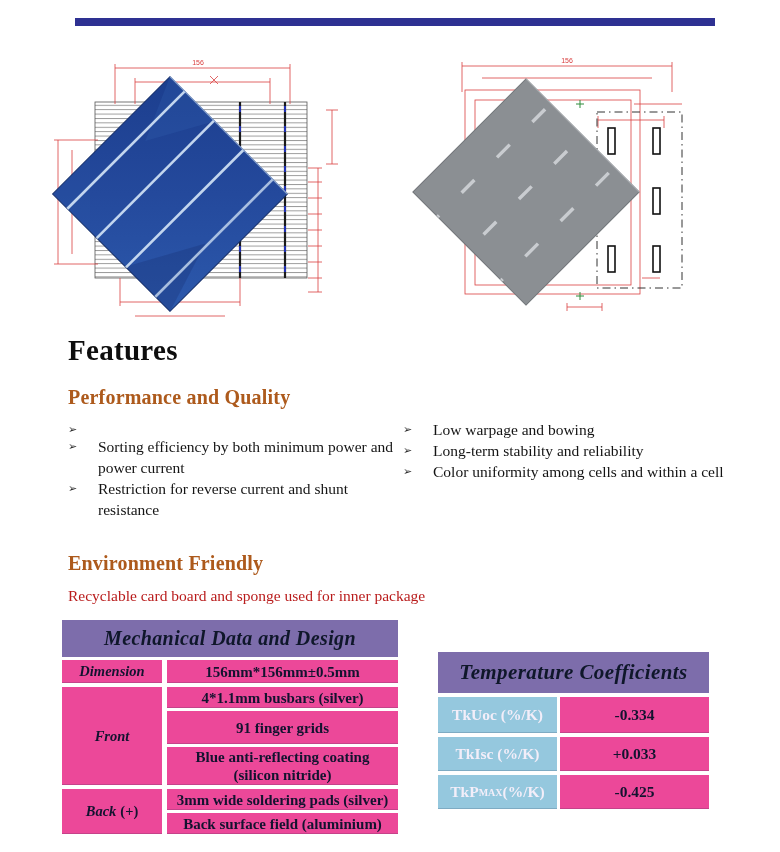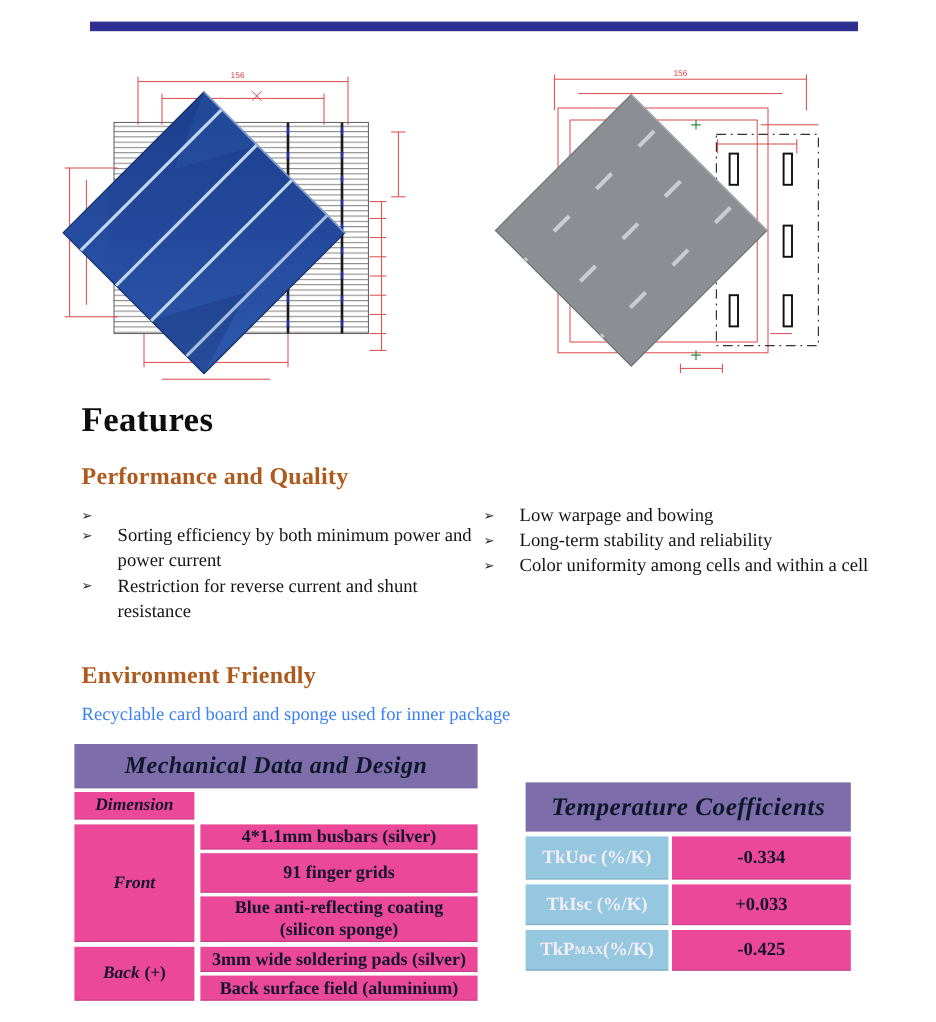--- a/index.html
+++ b/index.html
@@ -9,21 +9,21 @@
     font-family:"Liberation Serif", serif; color:#161616; overflow:hidden;
   }
   .top-bar { position:absolute; left:75px; top:18px; width:640px; height:8px; background:#2e3192; }
 
   .diagram { position:absolute; }
 
   .h-features { position:absolute; left:68px; top:334px; font-size:29px; font-weight:700; color:#0e0e0e; letter-spacing:0.3px; }
   .h-orange  { position:absolute; font-size:20px; font-weight:700; color:#ad5a1c; letter-spacing:0.2px; }
   .h-perf { left:68px; top:386px; }
   .h-env  { left:68px; top:552px; }
-  .note   { position:absolute; left:68px; top:587px; font-size:15.5px; color:#3b82f6; }
+  .note   { position:absolute; left:68px; top:587px; font-size:15.5px; color:#b91c1c; }
 
   .bullets { position:absolute; top:419px; }
   .bullets.left  { left:68px;  width:330px; }
   .bullets.right { left:403px; width:335px; }
   .bullet { display:flex; align-items:flex-start; }
   .bullet .marker {
     flex:0 0 30px; font-family:"DejaVu Sans", sans-serif; font-size:11px;
     color:#2a2a2a; padding-top:4px;
   }
   .bullet .btext { font-size:15.5px; line-height:21px; color:#141414; }
@@ -224,28 +224,31 @@
   </div>
 
   <div class="h-orange h-env">Environment Friendly</div>
   <div class="note">Recyclable card board and sponge used for inner package</div>
 
   <div class="mech">
     <div class="tbl-header">Mechanical Data and Design</div>
 
     <div class="mech-row">
       <div class="cell mech-label v-dim">Dimension</div>
+      <div class="mech-vals">
+        <div class="cell v-dim">156mm*156mm±0.5mm</div>
+      </div>
     </div>
 
     <div class="mech-row">
       <div class="cell mech-label">Front</div>
       <div class="mech-vals">
         <div class="cell v-bus">4*1.1mm busbars (silver)</div>
         <div class="cell v-fin">91 finger grids</div>
-        <div class="cell v-coat">Blue anti-reflecting coating (silicon sponge)</div>
+        <div class="cell v-coat">Blue anti-reflecting coating (silicon nitride)</div>
       </div>
     </div>
 
     <div class="mech-row">
       <div class="cell mech-label">
         <span>Back</span>
         <span class="lbl-suffix">(+)</span>
       </div>
       <div class="mech-vals">
         <div class="cell v-pad">3mm wide soldering pads (silver)</div>

